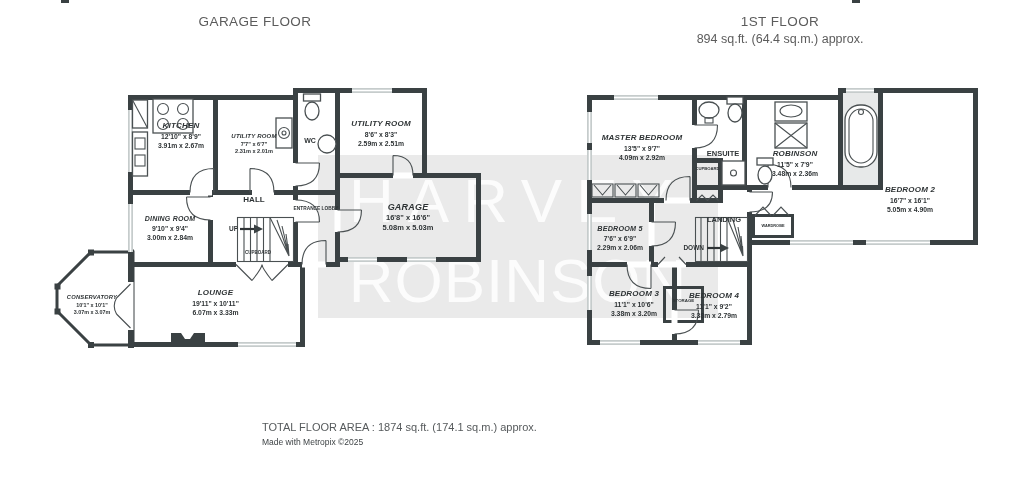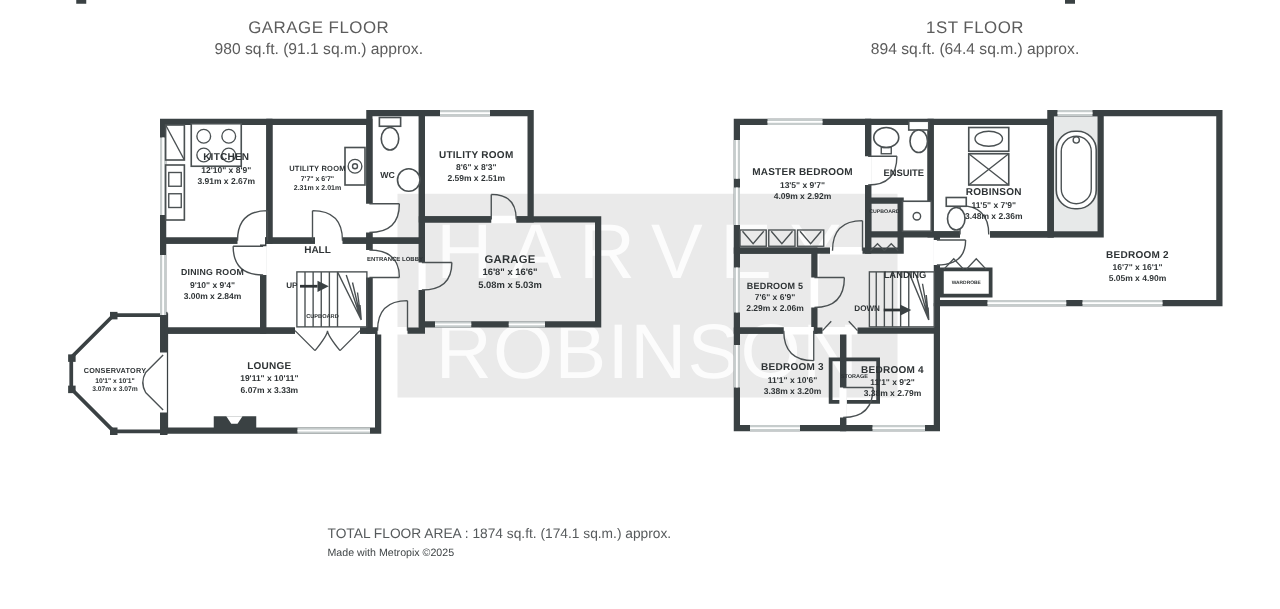--- a/index.html
+++ b/index.html
@@ -16,21 +16,21 @@
   .winl{stroke:#ffffff;stroke-width:1.5;fill:none;}
   .gap{stroke:#ffffff;stroke-width:6;fill:none;}
   .dark{fill:#3a4143;}
   .band{fill:#8a8a8a;opacity:0.18;}
   .wm{fill:rgba(255,255,255,0.85);font-family:"Liberation Sans",sans-serif;
       font-size:62px;font-weight:400;text-anchor:middle;}
   
   .rl{position:absolute;display:flex;flex-direction:column;align-items:center;
       justify-content:center;text-align:center;color:#2e3335;font-weight:bold;
       line-height:1.35;z-index:30;}
-  .rl .nm{font-size:8px;letter-spacing:.2px;}
+  .rl .nm{font-size:8px;letter-spacing:.2px;font-style:italic;}
   .rl .dim{font-size:6.8px;}
   .rl.small .nm{font-size:5.8px;}
   .rl.small .dim{font-size:5.4px;}
   .sl{position:absolute;color:#2e3335;font-weight:bold;display:flex;align-items:center;
       justify-content:center;text-align:center;z-index:30;line-height:1;}
   .title{position:absolute;text-align:center;color:#5c5c5c;z-index:30;}
   .title .l1{font-size:13.5px;letter-spacing:.4px;}
   .title .l2{font-size:12.5px;margin-top:3px;}
   .footer{position:absolute;left:262px;top:421px;width:500px;text-align:left;
           color:#565a5c;z-index:30;}
@@ -224,21 +224,20 @@
     <polygon points="181,333 194,333 190,339 185,339" fill="#ffffff"></polygon>
   </g>
   <g>
     <rect class="dark" x="61" y="0" width="8" height="3"></rect>
         <rect class="dark" x="852" y="0" width="8" height="3"></rect>
   </g>
 </svg>
 
 <div class="title" style="left:105px;top:14px;width:300px;">
   <div class="l1">GARAGE FLOOR</div>
-  <div class="l2">980 sq.ft. (91.1 sq.m.) approx.</div>
 </div>
 <div class="title" style="left:630px;top:14px;width:300px;">
   <div class="l1">1ST FLOOR</div>
   <div class="l2">894 sq.ft. (64.4 sq.m.) approx.</div>
 </div>
 
 <div class="rl" style="left:148px;top:98px;width:66px;height:76px;">
   <span class="nm">KITCHEN</span>
   <span class="dim">12'10" x 8'9"</span>
   <span class="dim">3.91m x 2.67m</span>
@@ -271,21 +270,21 @@
 <div class="rl small" style="left:56px;top:288px;width:72px;height:34px;">
   <span class="nm">CONSERVATORY</span>
   <span class="dim">10'1" x 10'1"</span>
   <span class="dim">3.07m x 3.07m</span>
 </div>
 <div class="rl" style="left:590px;top:112px;width:104px;height:72px;">
   <span class="nm">MASTER BEDROOM</span>
   <span class="dim">13'5" x 9'7"</span>
   <span class="dim">4.09m x 2.92m</span>
 </div>
-<div class="rl" style="left:848px;top:188px;width:124px;height:52px;align-items:center;">
+<div class="rl" style="left:848px;top:174px;width:124px;height:52px;align-items:center;">
   <span class="nm">BEDROOM 2</span>
   <span class="dim">16'7" x 16'1"</span>
   <span class="dim">5.05m x 4.90m</span>
 </div>
 <div class="rl" style="left:592px;top:286px;width:84px;height:36px;">
   <span class="nm">BEDROOM 3</span>
   <span class="dim">11'1" x 10'6"</span>
   <span class="dim">3.38m x 3.20m</span>
 </div>
 <div class="rl" style="left:678px;top:288px;width:72px;height:36px;">
@@ -300,21 +299,21 @@
 </div>
 <div class="rl" style="left:750px;top:146px;width:90px;height:36px;">
   <span class="nm">ROBINSON</span>
   <span class="dim">11'5" x 7'9"</span>
   <span class="dim">3.48m x 2.36m</span>
 </div>
 
 <div class="sl" style="left:214px;top:193px;width:80px;height:13px;font-size:8px;">HALL</div>
 <div class="sl" style="left:298px;top:134px;width:24px;height:12px;font-size:7px;">WC</div>
 <div class="sl" style="left:290px;top:204px;width:52px;height:10px;font-size:4.8px;">ENTRANCE LOBBY</div>
-<div class="sl" style="left:701px;top:132px;width:44px;height:13px;font-size:7.5px;">ENSUITE</div>
+<div class="sl" style="left:701px;top:147px;width:44px;height:13px;font-size:7.5px;">ENSUITE</div>
 <div class="sl" style="left:698px;top:214px;width:52px;height:12px;font-size:7.5px;">LANDING</div>
 <div class="sl" style="left:240px;top:249px;width:36px;height:9px;font-size:4.5px;">CUPBOARD</div>
 <div class="sl" style="left:693px;top:165px;width:29px;height:9px;font-size:4.2px;">CUPBOARD</div>
 <div class="sl" style="left:664px;top:297px;width:39px;height:9px;font-size:4.4px;">STORAGE</div>
 <div class="sl" style="left:753px;top:222px;width:40px;height:8px;font-size:3.9px;">WARDROBE</div>
 <div class="sl" style="left:218px;top:224px;width:20px;height:10px;font-size:6.5px;justify-content:flex-end;">UP</div>
 <div class="sl" style="left:676px;top:243px;width:28px;height:10px;font-size:6.5px;justify-content:flex-end;">DOWN</div>
 
 <div class="footer">
   <div class="l1">TOTAL FLOOR AREA : 1874 sq.ft. (174.1 sq.m.) approx.</div>

